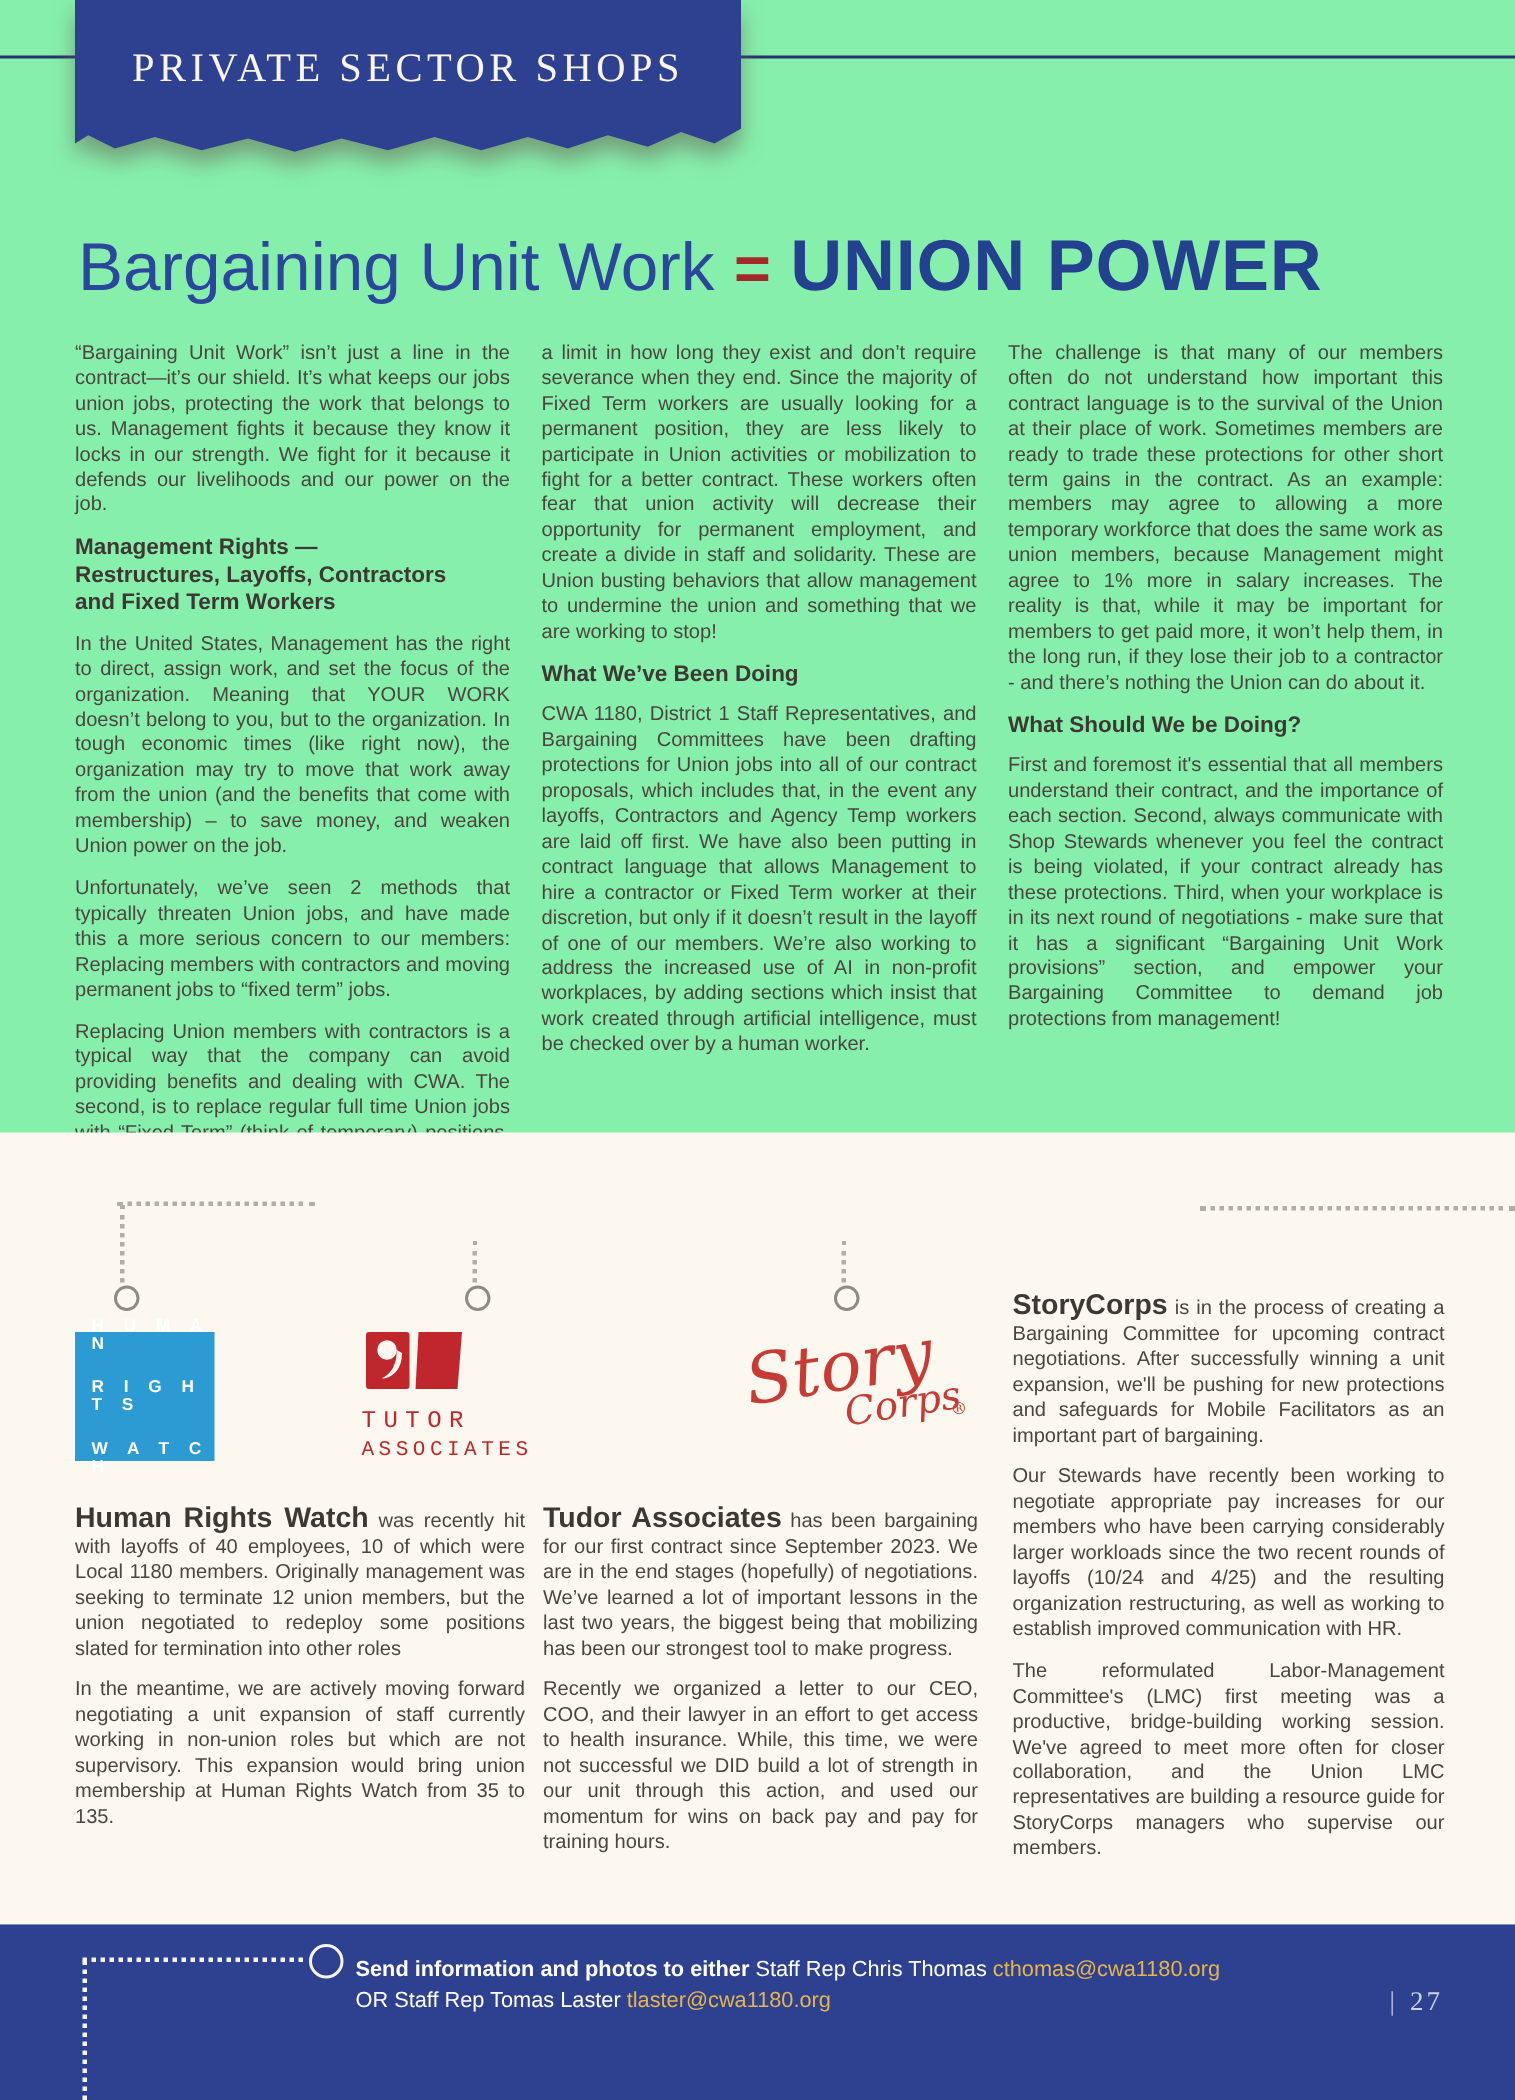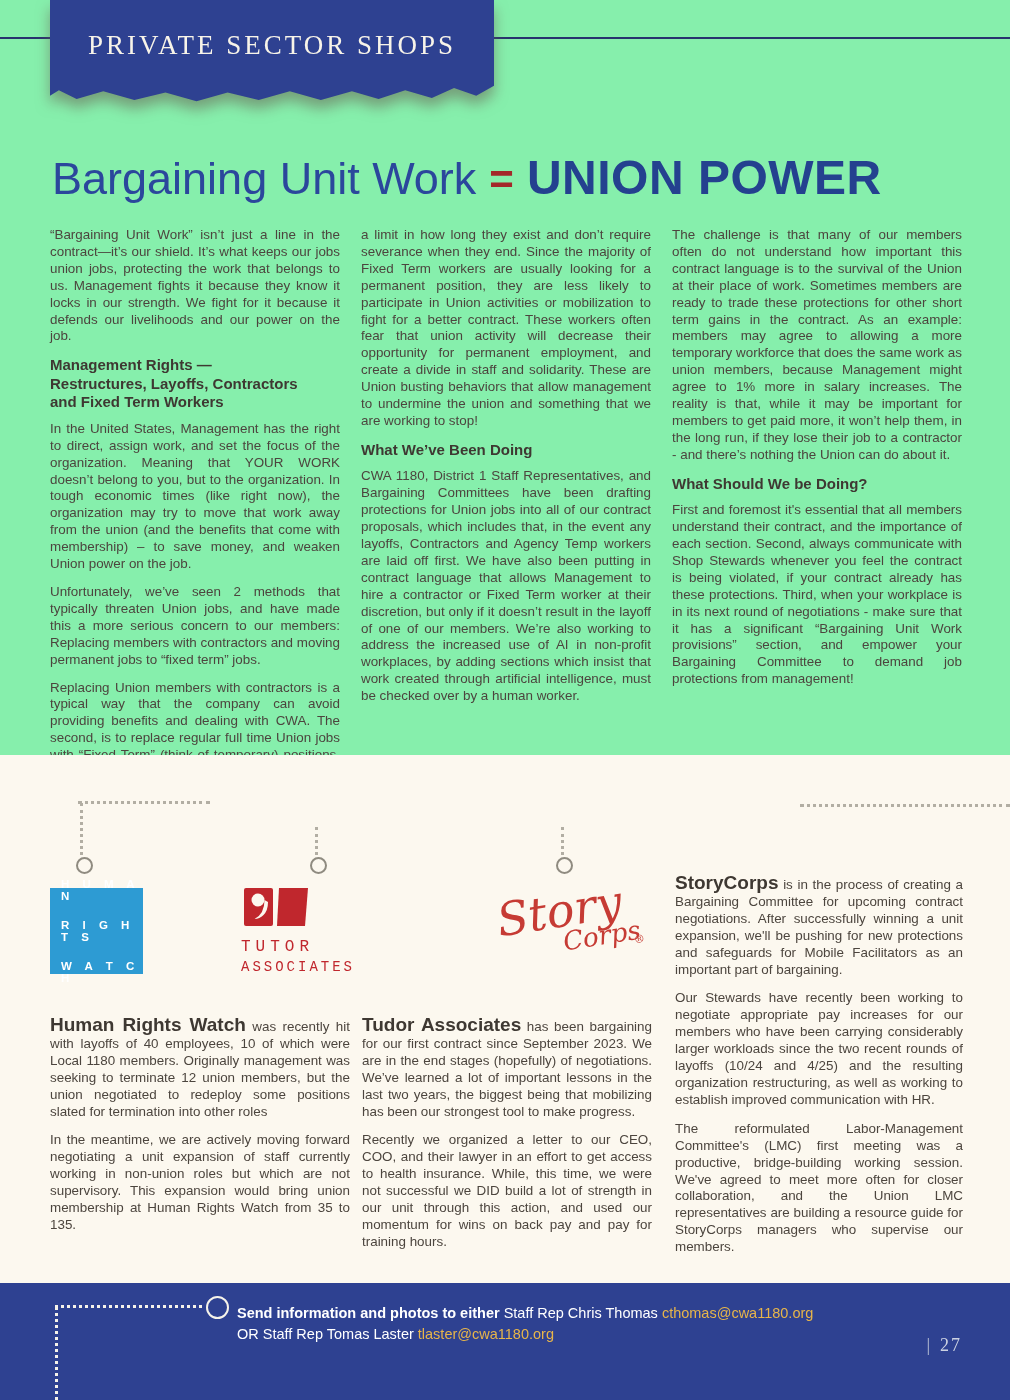--- a/index.html
+++ b/index.html
@@ -42,38 +42,38 @@
   .hrw-logo { position:absolute; left:50px; top:133px; width:93px; height:86px;
     background:#2d9bd3; color:#fff; display:flex; flex-direction:column; justify-content:center;
     gap:17px; padding-left:11px; box-sizing:border-box; font-weight:bold; font-size:11.5px; letter-spacing:5px; }
   .tutor-logo { position:absolute; left:241px; top:131px; width:148px; text-align:left;
     color:#c0272d; font-family:Liberation Mono, monospace; }
   .tutor-logo .tl-1 { font-size:16px; letter-spacing:5px; margin-top:3px; }
   .tutor-logo .tl-2 { font-size:14px; letter-spacing:3px; margin-top:3px; }
   .story-logo { position:absolute; left:492px; top:122px; }
   
   .upd-col { position:absolute; font-size:13.4px; line-height:16.9px; color:#4c453e; text-align:justify; }
-  .upd-col p { margin:12px 0 11px; }
+  .upd-col p { margin:0 0 11px; }
   .upd-col .lead { font-size:19px; font-weight:800; color:#3e3832; }
   .upd-hrw   { left:50px;  top:250px; width:300px; }
   .upd-tudor { left:362px; top:250px; width:290px; }
   .upd-story { left:675px; top:108px; width:288px; }
   
   .footer { position:absolute; top:1283px; left:0; width:1010px; height:117px; background:#2e4191; color:#fff; }
   .f-dot-h { position:absolute; left:55px; top:22px; width:147px; border-top:3px dotted #f6f3ea; }
   .f-dot-v { position:absolute; left:55px; top:24px; height:93px; border-left:3px dotted #f6f3ea; }
   .f-circle { position:absolute; left:206px; top:13px; width:19px; height:19px;
     border:2px solid #f6f3ea; border-radius:50%; }
   .f-text { position:absolute; left:237px; top:13px; }
   .f-line1 { font-size:17.5px; font-weight:bold; }
   .f-line2 { font-size:14.5px; margin-top:9px; }
   .f-line3 { font-size:14.5px; margin-top:5px; }
   .gold { color:#e7b54a; }
   .f-bold { font-weight:bold; }
-  .f-page { position:absolute; right:48px; top:52px; font-family:"Liberation Serif", serif;
+  .f-page { position:absolute; right:48px; top:41px; font-family:"Liberation Serif", serif;
     font-size:18px; color:#ccd2e2; letter-spacing:2px; }
   .f-page .sep { font-weight:300; margin-right:8px; color:#b9c0d6; }
 </style>
 </head>
 <body>
 
 <div class="page">
 
   <div class="top-rule"></div>
 

